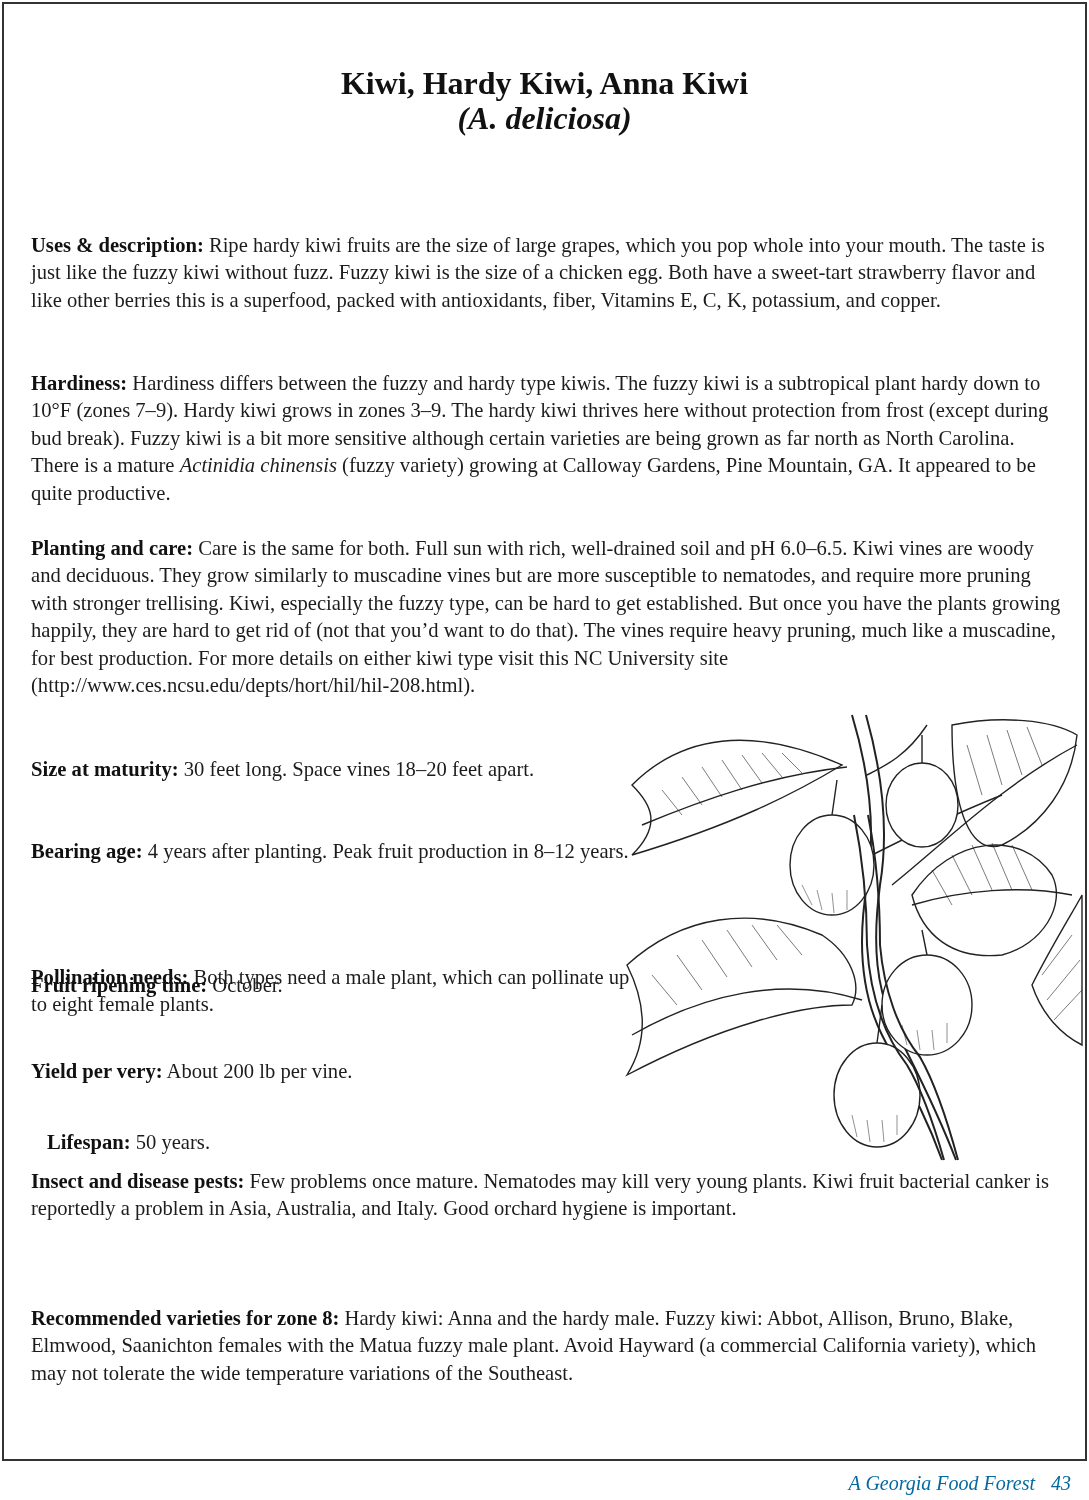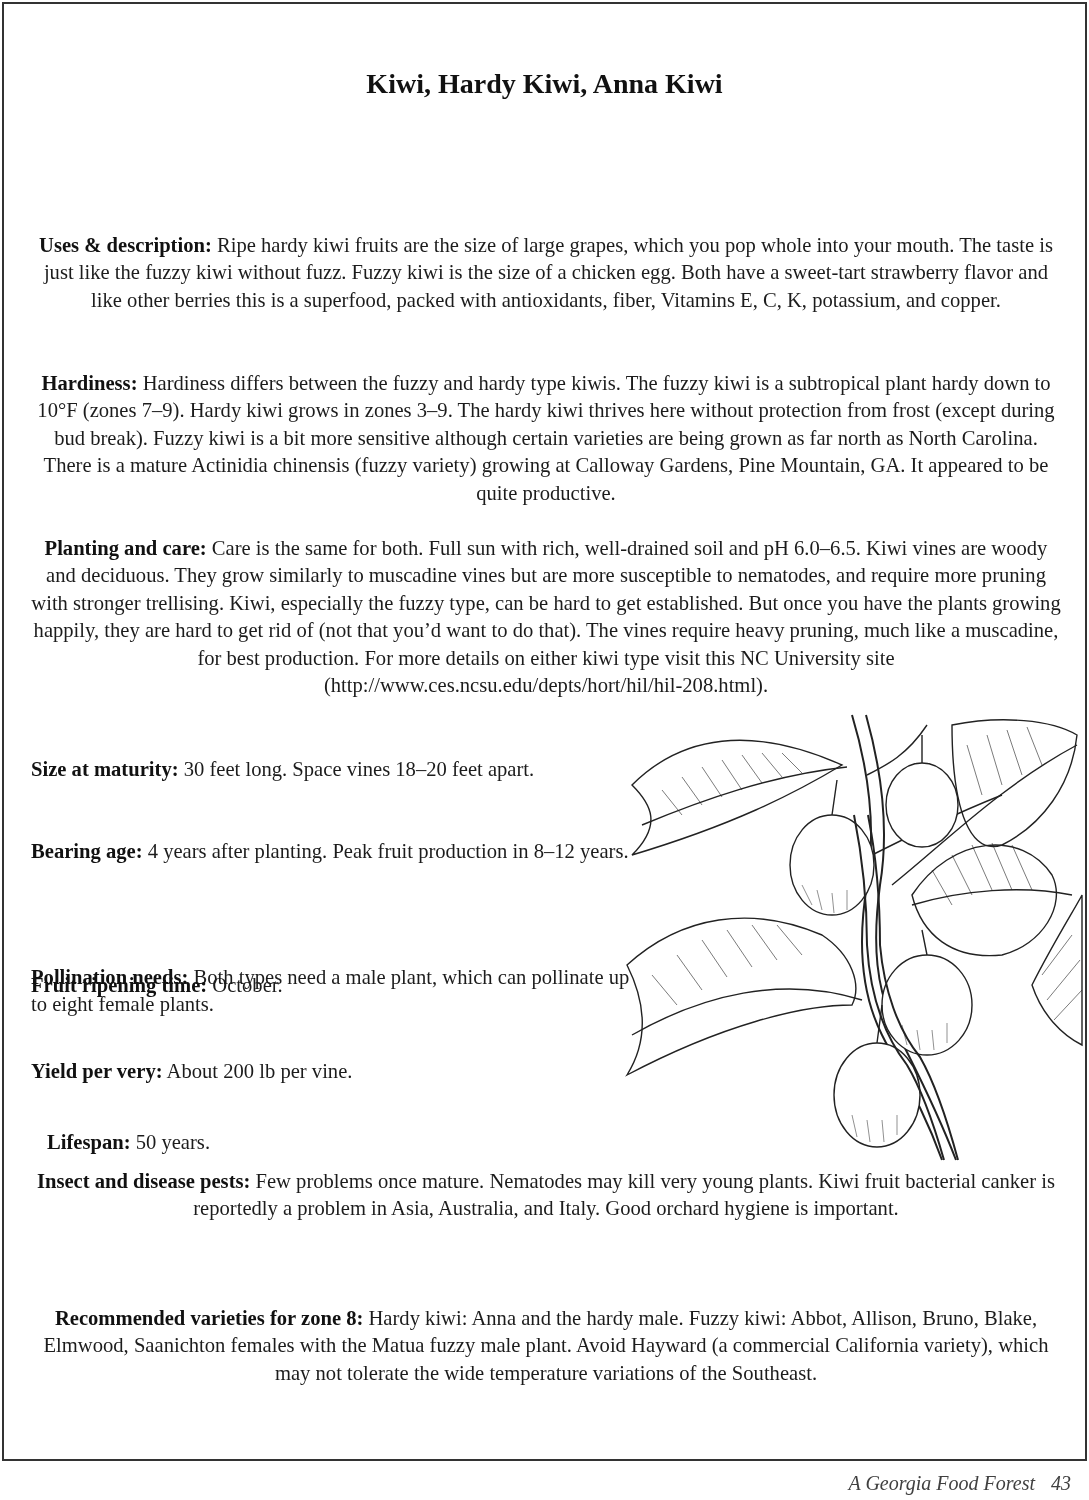--- a/index.html
+++ b/index.html
@@ -1,38 +1,39 @@
 <!DOCTYPE html>
 <html><head>
 <meta charset="utf-8">
 <style>
   html, body { margin: 0; padding: 0; background: #ffffff; }
   body { width: 1089px; height: 1500px; position: relative; overflow: hidden;
          font-family: "Liberation Serif", "DejaVu Serif", serif; color: #1a1a1a; }
   .frame { position: absolute; left: 2px; top: 2px; width: 1081px; height: 1455px;
            border: 2px solid #333; box-sizing: content-box; }
   .title-block { position: absolute; left: 0; top: 66px; width: 1089px; text-align: center; }
-  .title-line { font-size: 28px; font-weight: bold; line-height: 35px; color: #111; }
+  .title-line { font-size: 32px; font-weight: bold; line-height: 35px; color: #111; }
   .title-line.italic { font-style: italic; }
   .para { position: absolute; left: 31px; font-size: 20.6px; line-height: 27.4px; color: #1c1c1c; }
-  .para.full { width: 1030px; text-align: center; }
+  .para.full { width: 1030px; }
   .para.narrow { width: 600px; }
   .para b { font-weight: bold; color: #111; }
-  .para .it { }
+  .para .it { font-style: italic; }
   .illustration { position: absolute; left: 622px; top: 705px; width: 462px; height: 458px; }
-  .footer { position: absolute; right: 18px; top: 1472px; font-size: 20px; font-style: italic; color: #404040; }
+  .footer { position: absolute; right: 18px; top: 1472px; font-size: 20px; font-style: italic; color: #0369a1; }
   .footer .pg { margin-left: 16px; }
 </style>
 </head>
 <body>
 
 <div class="frame"></div>
 
 <div class="title-block">
   <div class="title-line">Kiwi, Hardy Kiwi, Anna Kiwi</div>
+  <div class="title-line italic">(A. deliciosa)</div>
 </div>
 
 <p class="para full" style="top:232px;margin:0">
   <b>Uses &amp; description:</b><span> Ripe hardy kiwi fruits are the size of large grapes, which you pop whole into your mouth. The taste is just like the fuzzy kiwi without fuzz. Fuzzy kiwi is the size of a chicken egg. Both have a sweet-tart strawberry flavor and like other berries this is a superfood, packed with antioxidants, fiber, Vitamins E, C, K, potassium, and copper.</span>
 </p>
 
 <p class="para full" style="top:370px;margin:0">
   <b>Hardiness:</b><span> Hardiness differs between the fuzzy and hardy type kiwis. The fuzzy kiwi is a subtropical plant hardy down to 10°F (zones 7–9). Hardy kiwi grows in zones 3–9. The hardy kiwi thrives here without protection from frost (except during bud break). Fuzzy kiwi is a bit more sensitive although certain varieties are being grown as far north as North Carolina. There is a mature </span><span class="it">Actinidia chinensis</span><span> (fuzzy variety) growing at Calloway Gardens, Pine Mountain, GA. It appeared to be quite productive.</span>
 </p>
 

